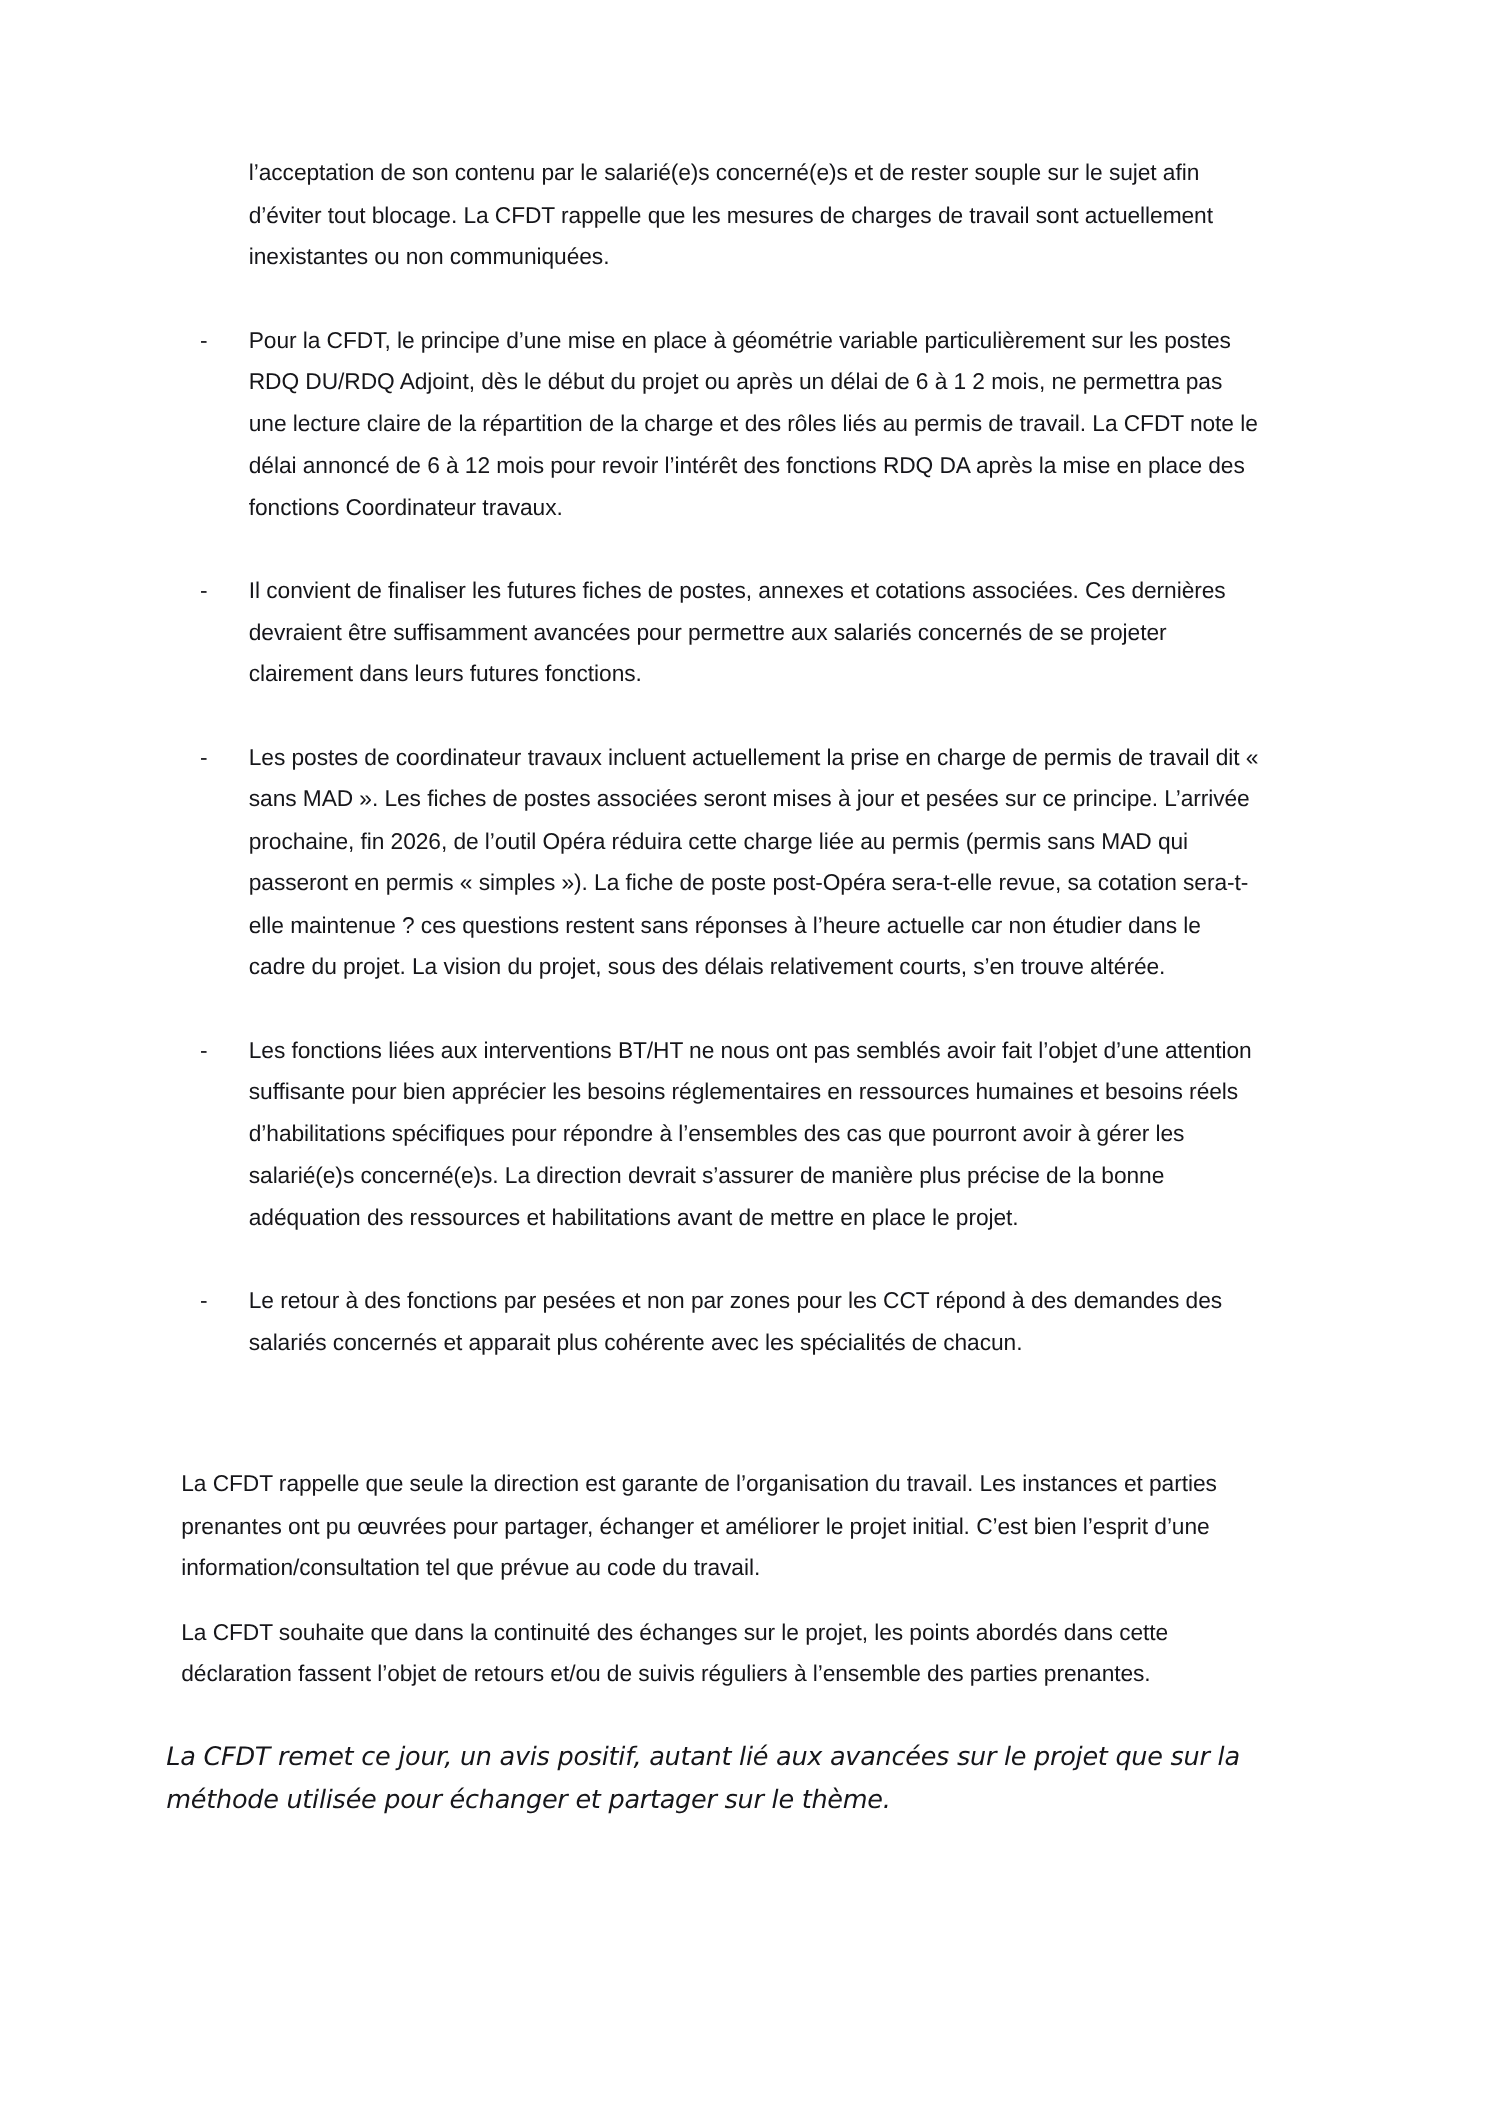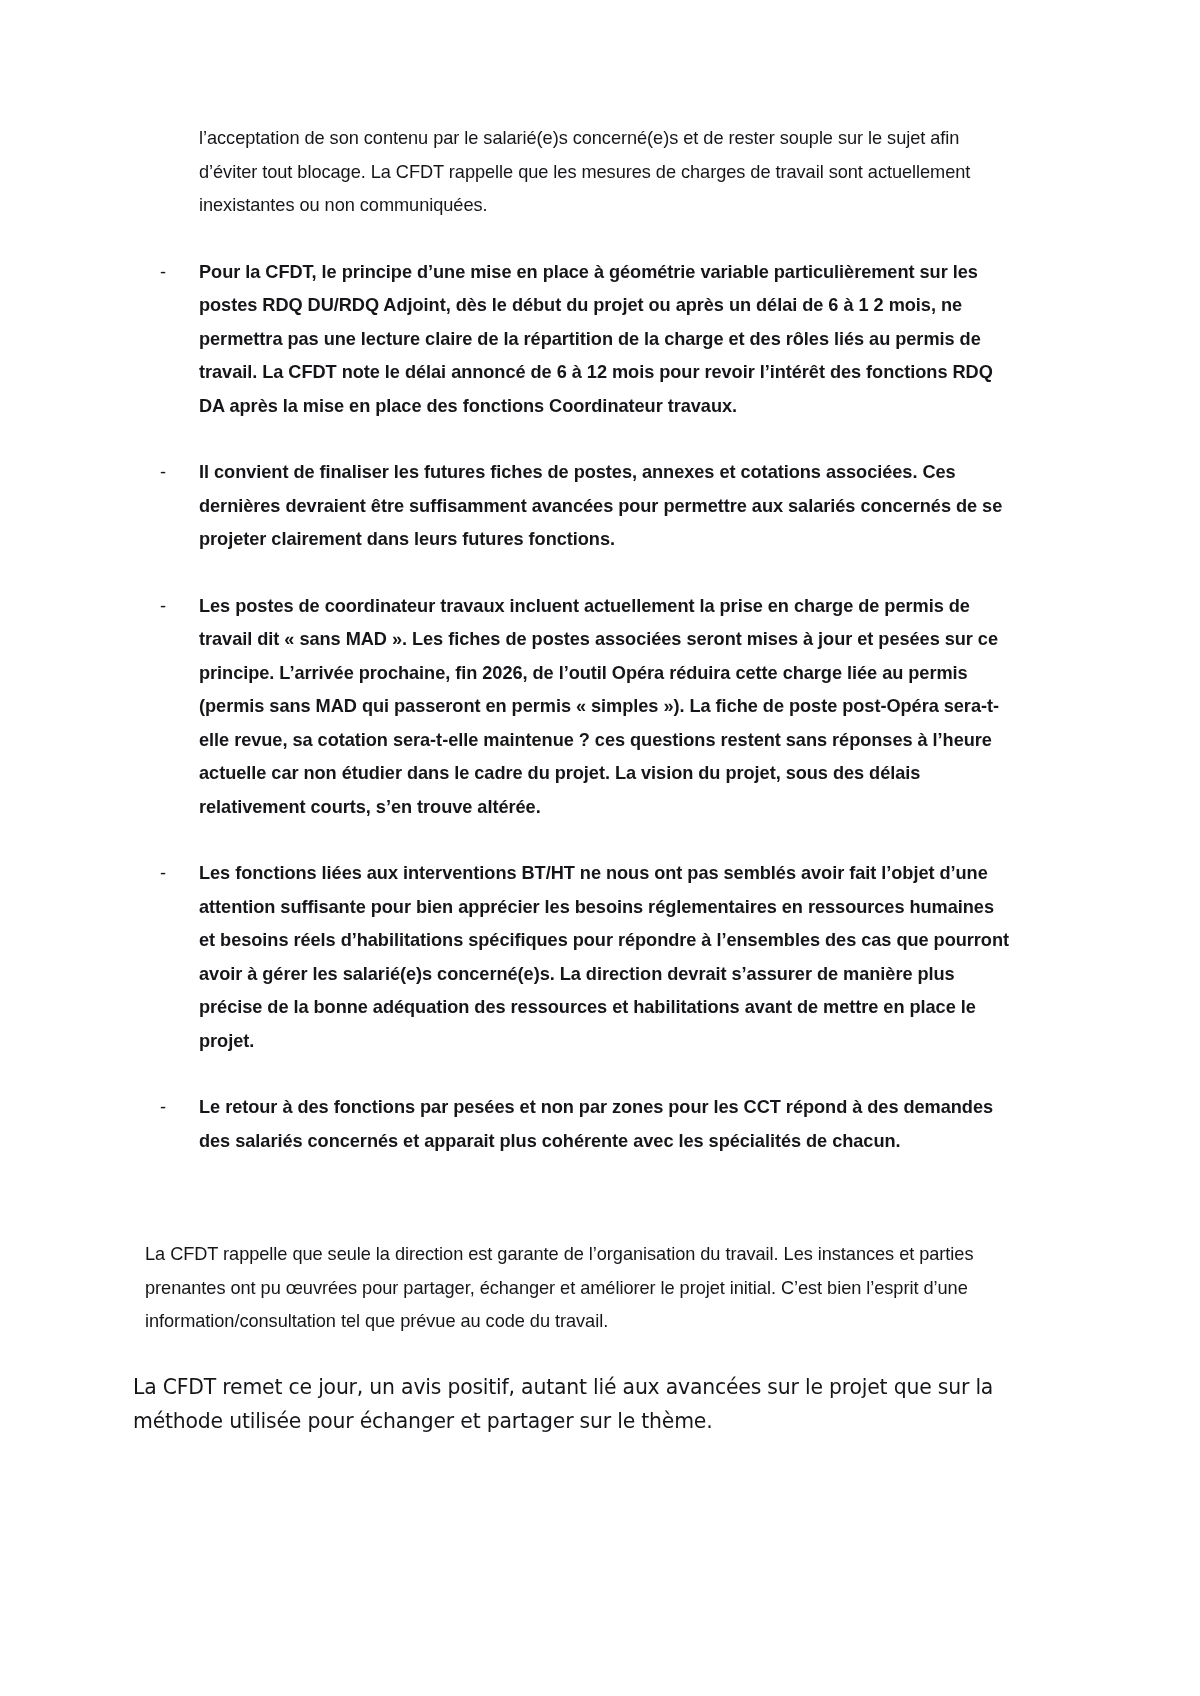--- a/index.html
+++ b/index.html
@@ -54,21 +54,20 @@
     left: 27px;
     top: 0;
     width: 20px;
     font-size: 18.2px;
     line-height: 33.5px;
     color: #16161a;
     user-select: none;
   }
   .bullet-text {
     display: block;
-    font-weight: bold;
   }
 
   
   .closing {
     margin: 0;
     padding: 0;
   }
   .closing-para {
     margin: 12px;
     font-size: 18.2px;
@@ -83,20 +82,21 @@
   .gap-before-closing { height: 68px; }
 
   
   .final-statement {
     margin: 31px 0 0 0;
     font-family: "DejaVu Sans", sans-serif;
     font-size: 20.4px;
     line-height: 34px;
     letter-spacing: -0.2px;
     color: #16161a;
+    font-style: italic;
   }
 </style>
 </head>
 <body>
 
 <div class="page">
 
   <p class="cont-para">l’acceptation de son contenu par le salarié(e)s concerné(e)s et de rester souple sur le sujet afin d’éviter tout blocage. La CFDT rappelle que les mesures de charges de travail sont actuellement inexistantes ou non communiquées.</p>
 
   <ul class="bullets">
@@ -125,17 +125,18 @@
       <span class="bullet-dash">-</span>
       <span class="bullet-text">Le retour à des fonctions par pesées et non par zones pour les CCT répond à des demandes des salariés concernés et apparait plus cohérente avec les spécialités de chacun.</span>
     </li>
 
   </ul>
 
   <div class="gap-before-closing"></div>
 
   <div class="closing">
     <p class="closing-para">La CFDT rappelle que seule la direction est garante de l’organisation du travail. Les instances et parties prenantes ont pu œuvrées pour partager, échanger et améliorer le projet initial. C’est bien l’esprit d’une information/consultation tel que prévue au code du travail.</p>
+    <p class="closing-para">La CFDT souhaite que dans la continuité des échanges sur le projet, les points abordés dans cette déclaration fassent l’objet de retours et/ou de suivis réguliers à l’ensemble des parties prenantes.</p>
   </div>
 
   <p class="final-statement">La CFDT remet ce jour, un avis positif, autant lié aux avancées sur le projet que sur la méthode utilisée pour échanger et partager sur le thème.</p>
 
 </div>
 
 </body></html>

